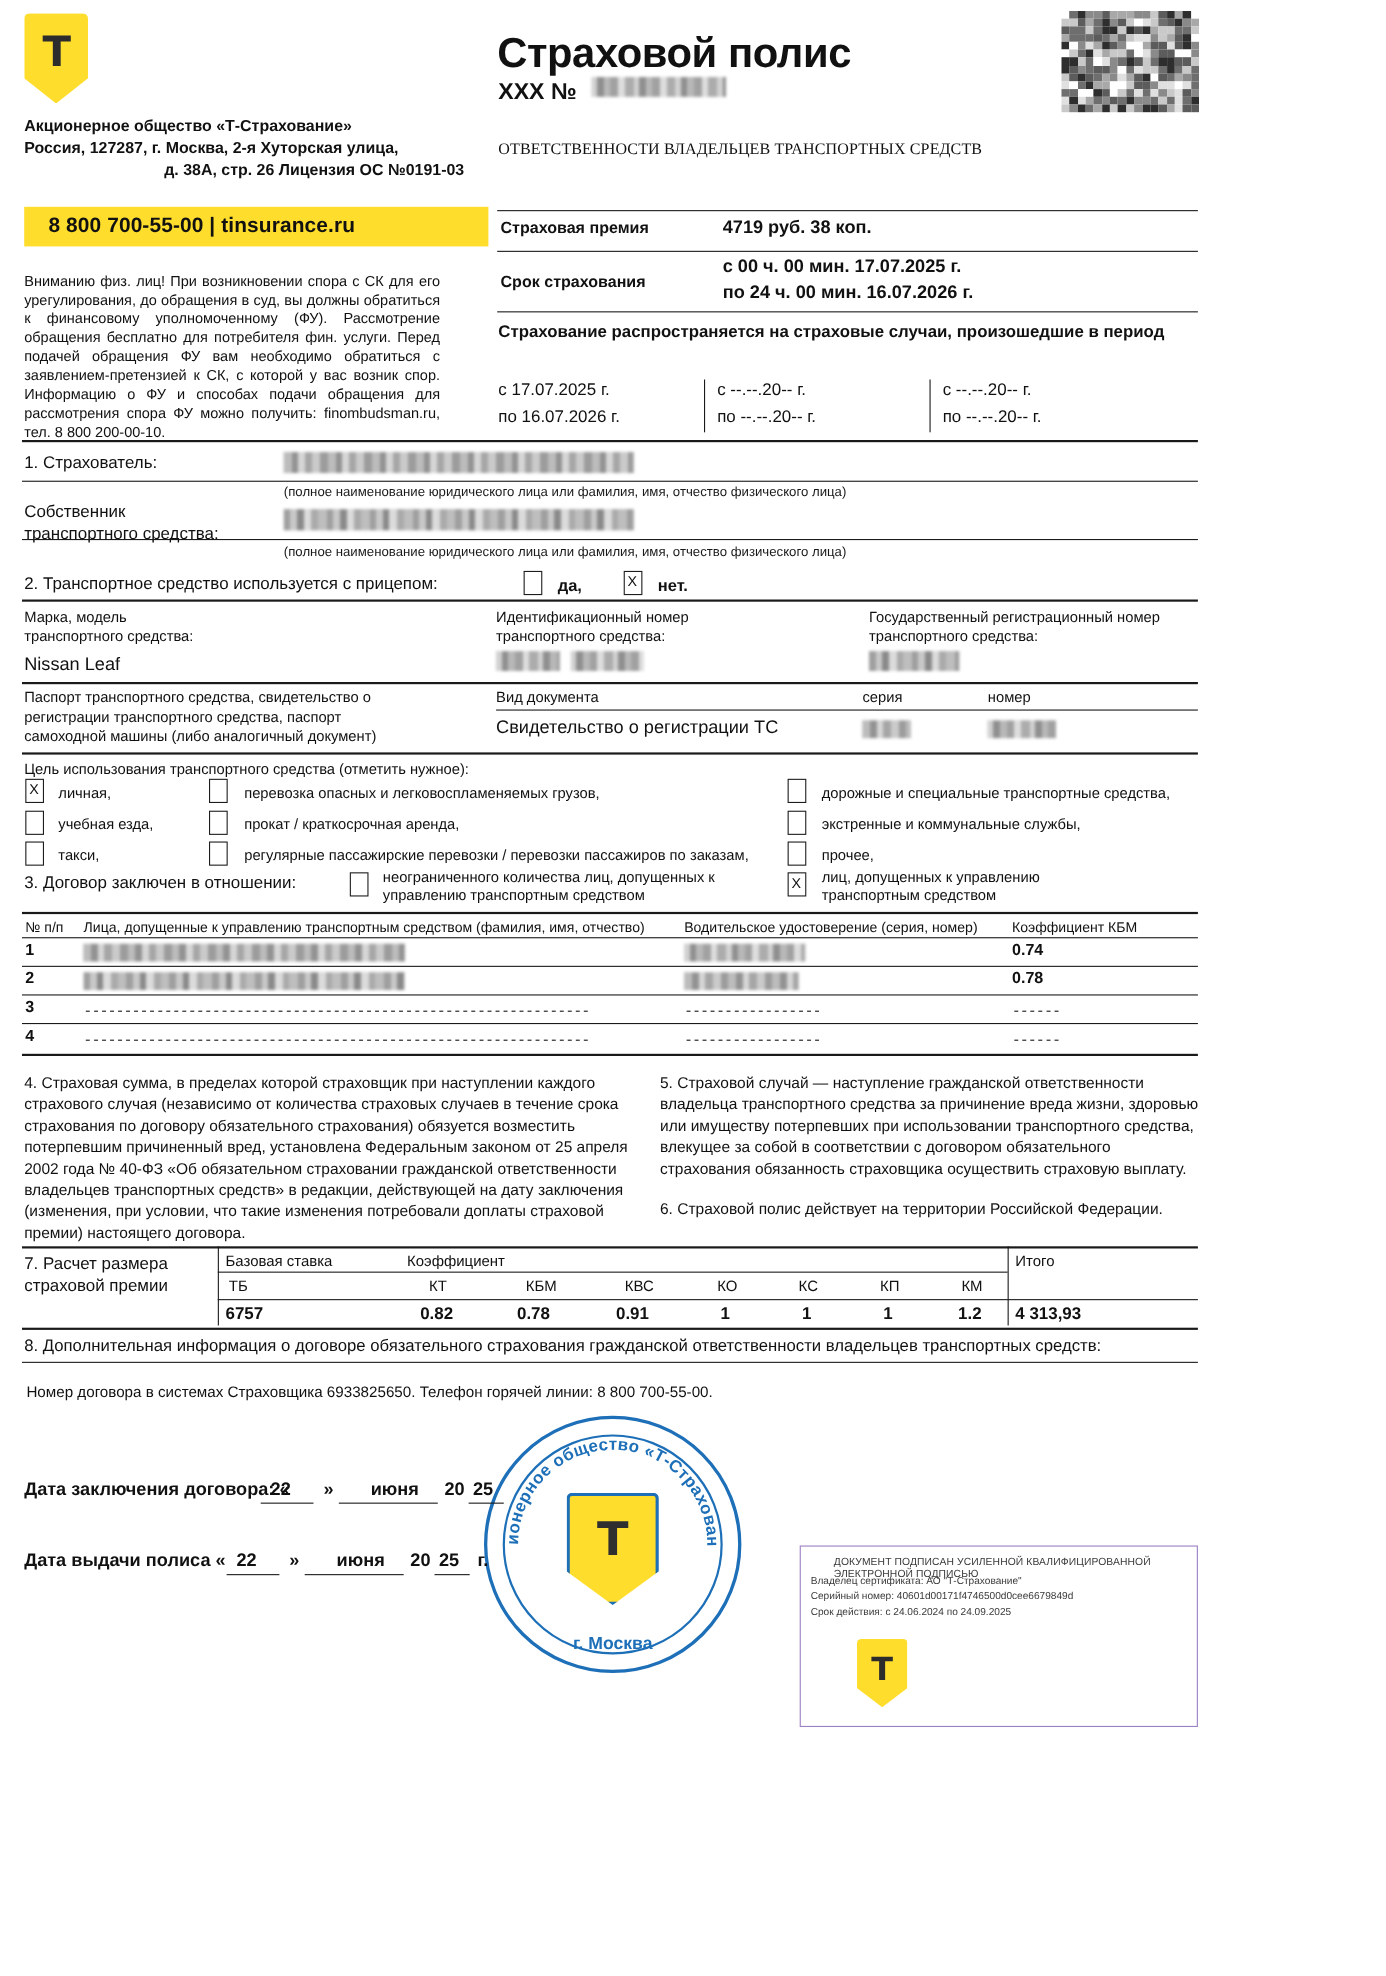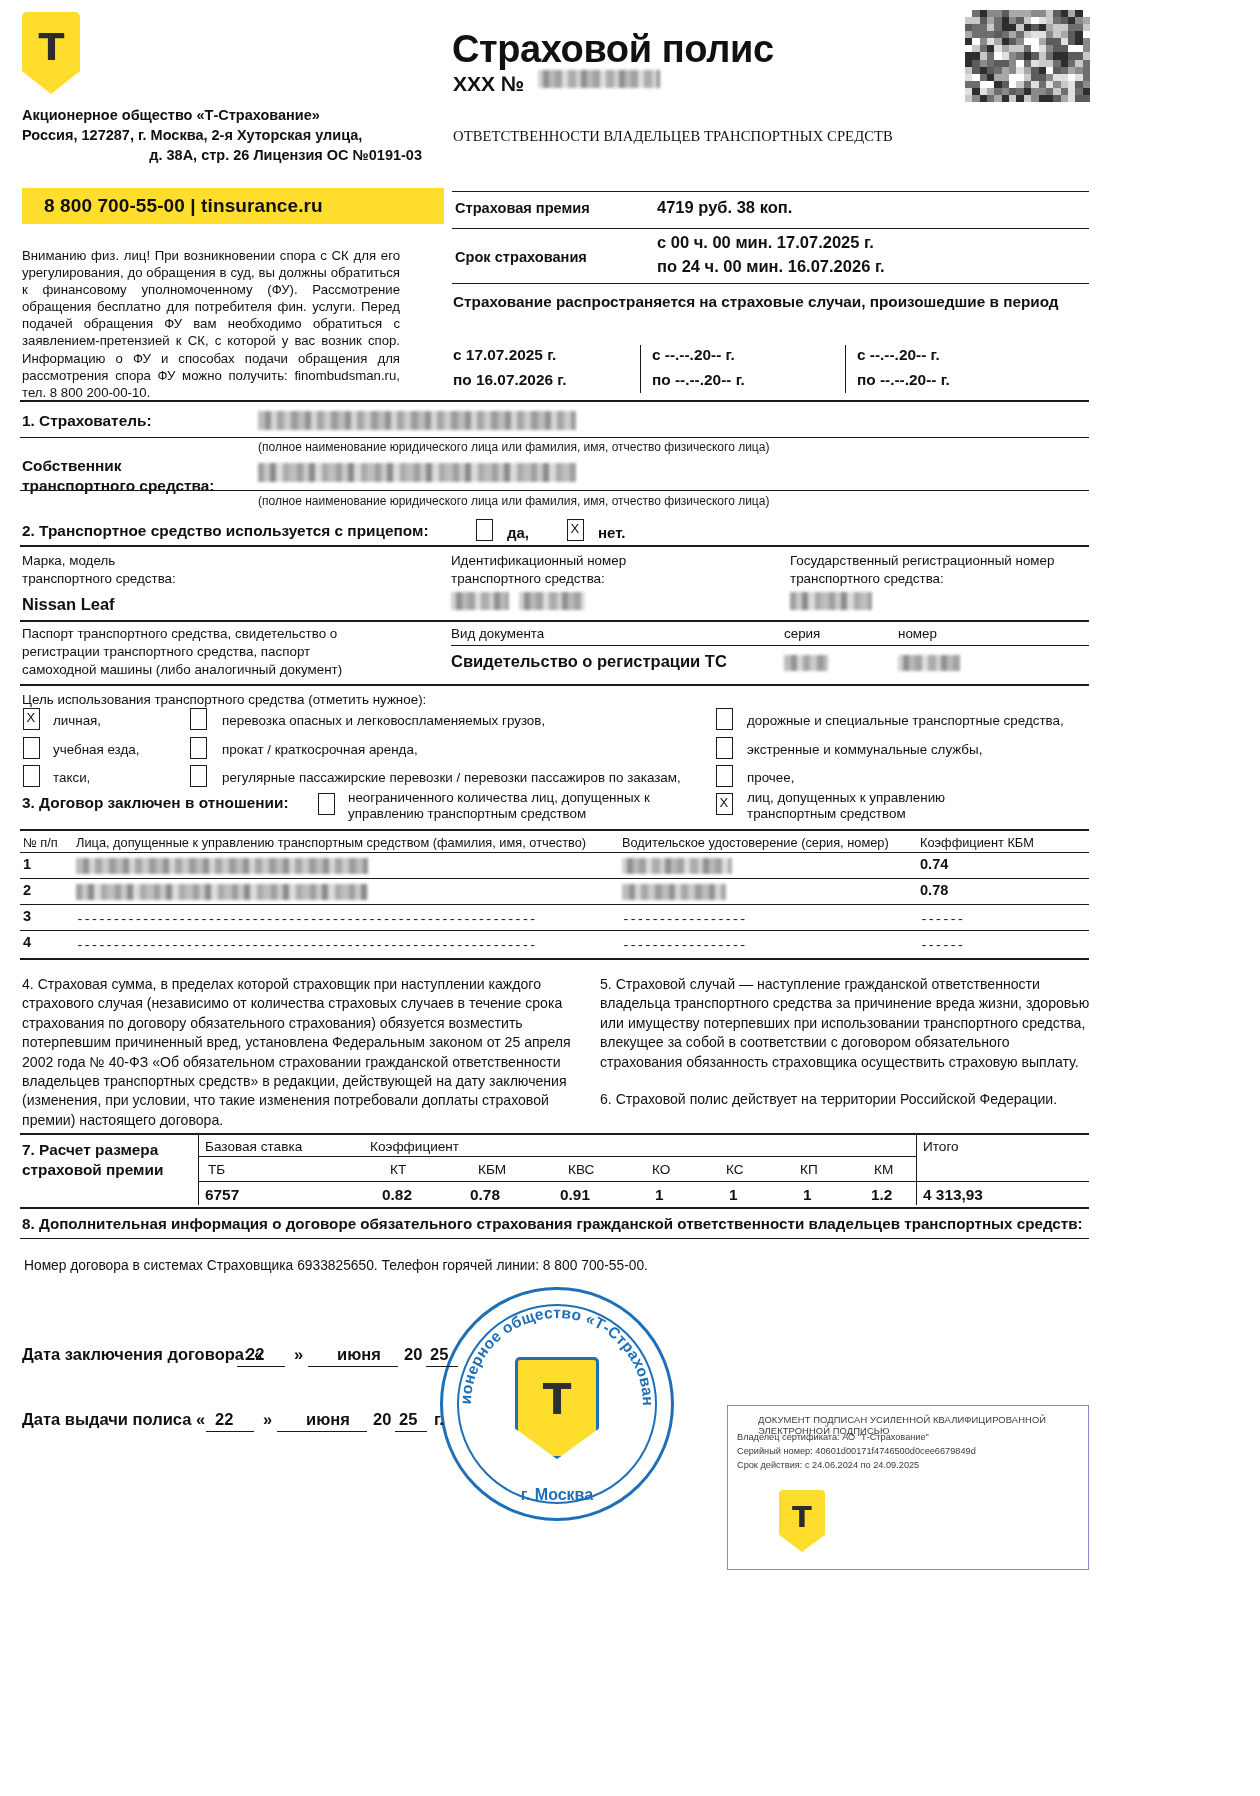--- a/index.html
+++ b/index.html
@@ -60,21 +60,21 @@
   .subtitle{position:absolute;font-size:14.6px;line-height:19px;letter-spacing:.1px;}
 
   
   .qr{position:absolute;}
   .qr i{position:absolute;display:block;}
 
   .lbl{position:absolute;font-size:14.6px;font-weight:bold;}
   .val{position:absolute;font-size:16.5px;font-weight:bold;}
   .spread{position:absolute;font-size:15.3px;font-weight:bold;line-height:21px;}
   .fn{position:absolute;font-size:13.4px;font-weight:normal;}
-  .fnb{position:absolute;font-size:14.5px;font-weight:bold;}
+  .fnb{position:absolute;font-size:14.5px;font-weight:normal;}
   .hint{position:absolute;font-size:12px;color:#1a1a1a;}
 
   .cb{position:absolute;width:17px;height:22px;border:1.6px solid #1d1d1d;box-sizing:border-box;}
   .cb.mark:after{
     content:"X";position:absolute;left:2.5px;top:1px;font-size:13px;font-weight:normal;color:#111;
     font-family:"Liberation Sans",sans-serif;
   }
   .cbl{position:absolute;font-size:13.4px;}
 
   

